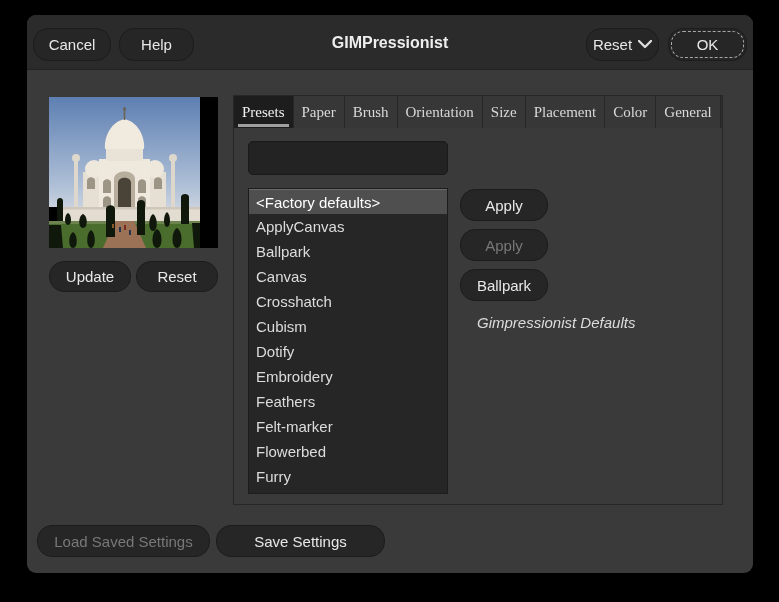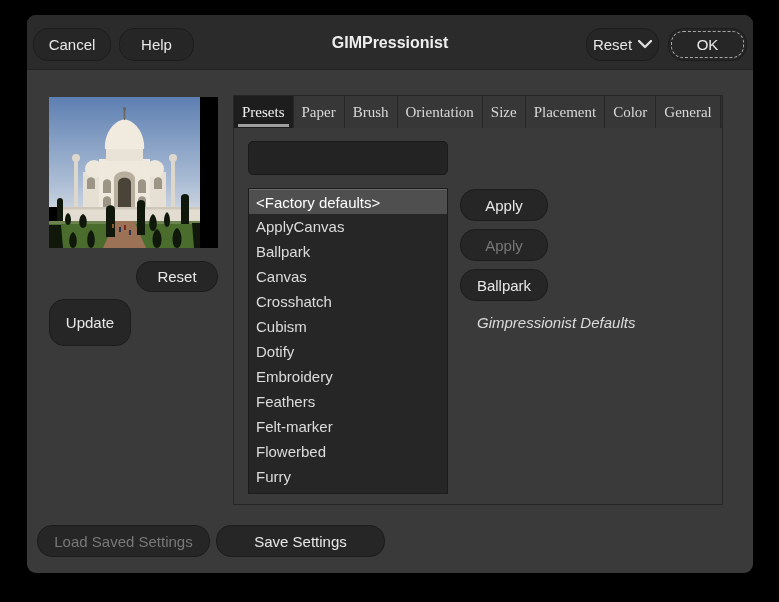--- a/index.html
+++ b/index.html
@@ -29,21 +29,21 @@
     display:flex; align-items:center; justify-content:center;
     color:#eee; font-weight:bold; font-size:16px; pointer-events:none;
   }
   .chev { width:14px; height:9px; }
   
   .preview-frame {
     position:absolute; left:22px; top:82px; width:169px; height:151px;
     background:#000;
   }
   .preview-frame svg { position:absolute; left:0; top:0; }
-  .btn-update { position:absolute; left:22px;  top:246px; width:82px; height:47px;margin-top:38px; }
+  .btn-update { position:absolute; left:22px;  top:246px; width:82px; height:31px; }
   .btn-preset-reset { position:absolute; left:109px; top:246px; width:82px; height:31px; }
   
   .notebook {
     position:absolute; left:206px; top:80px; width:490px; height:410px;
     border:1px solid #272727; background:#3a3a3a;
   }
   .tabstrip {
     position:absolute; left:0; top:0; width:100%; height:32px;
     background:#2f2f2f; border-bottom:1px solid #272727; display:flex;
   }

